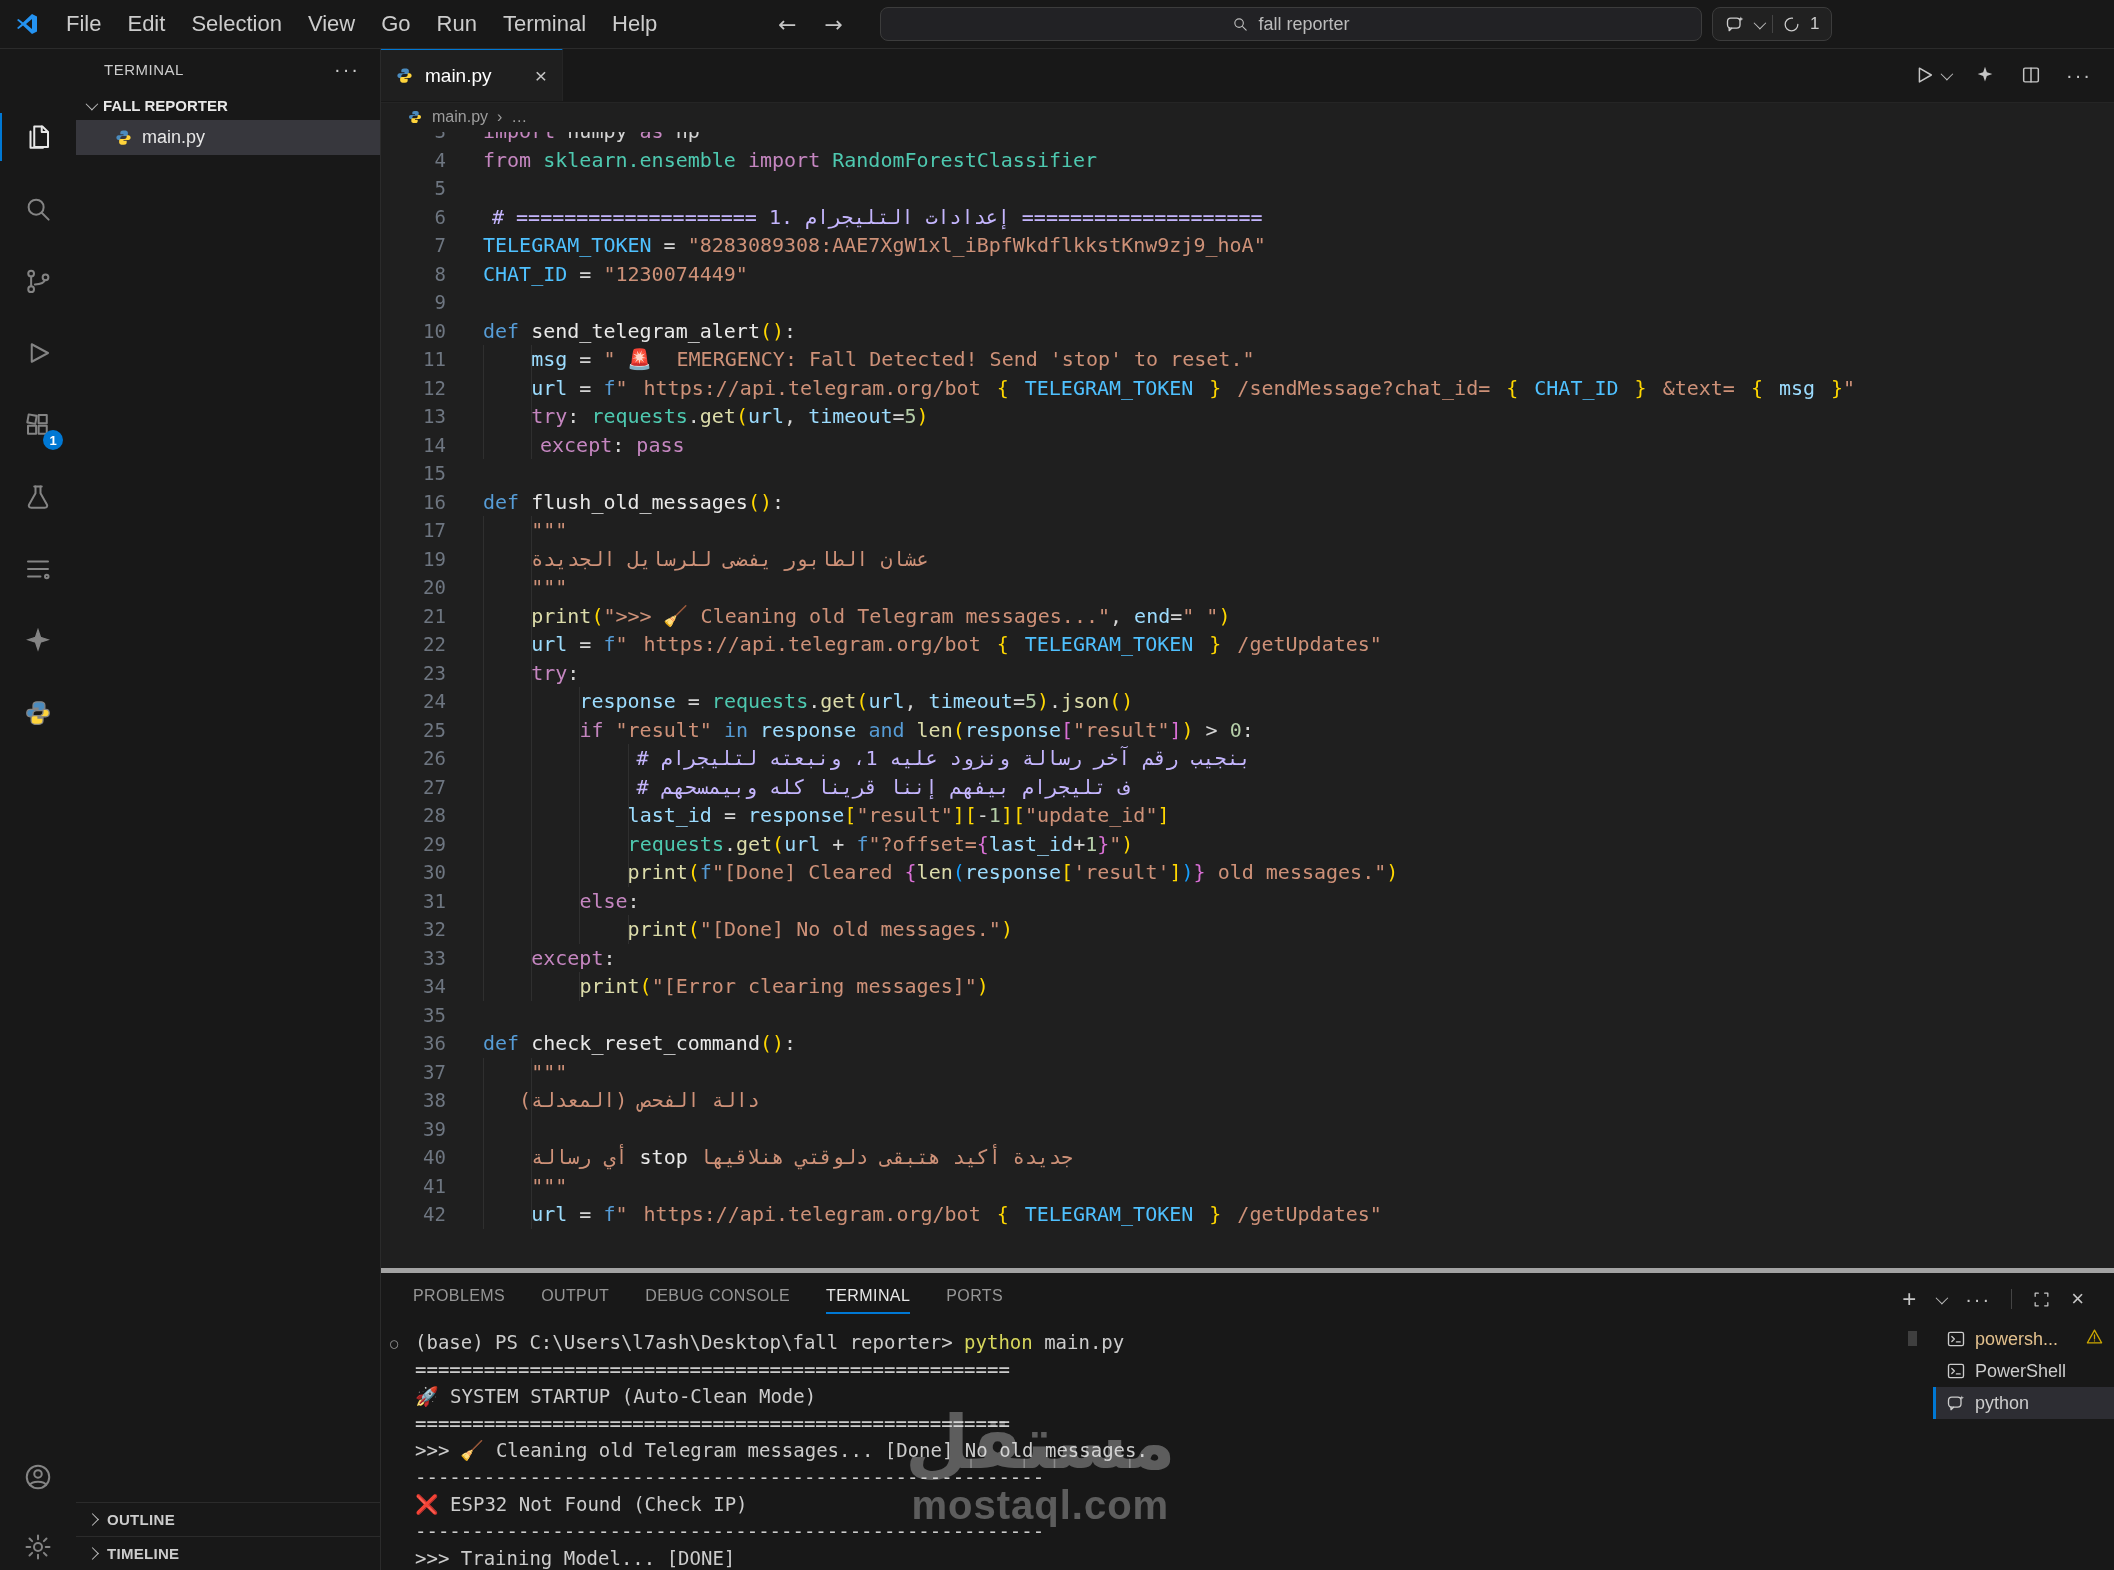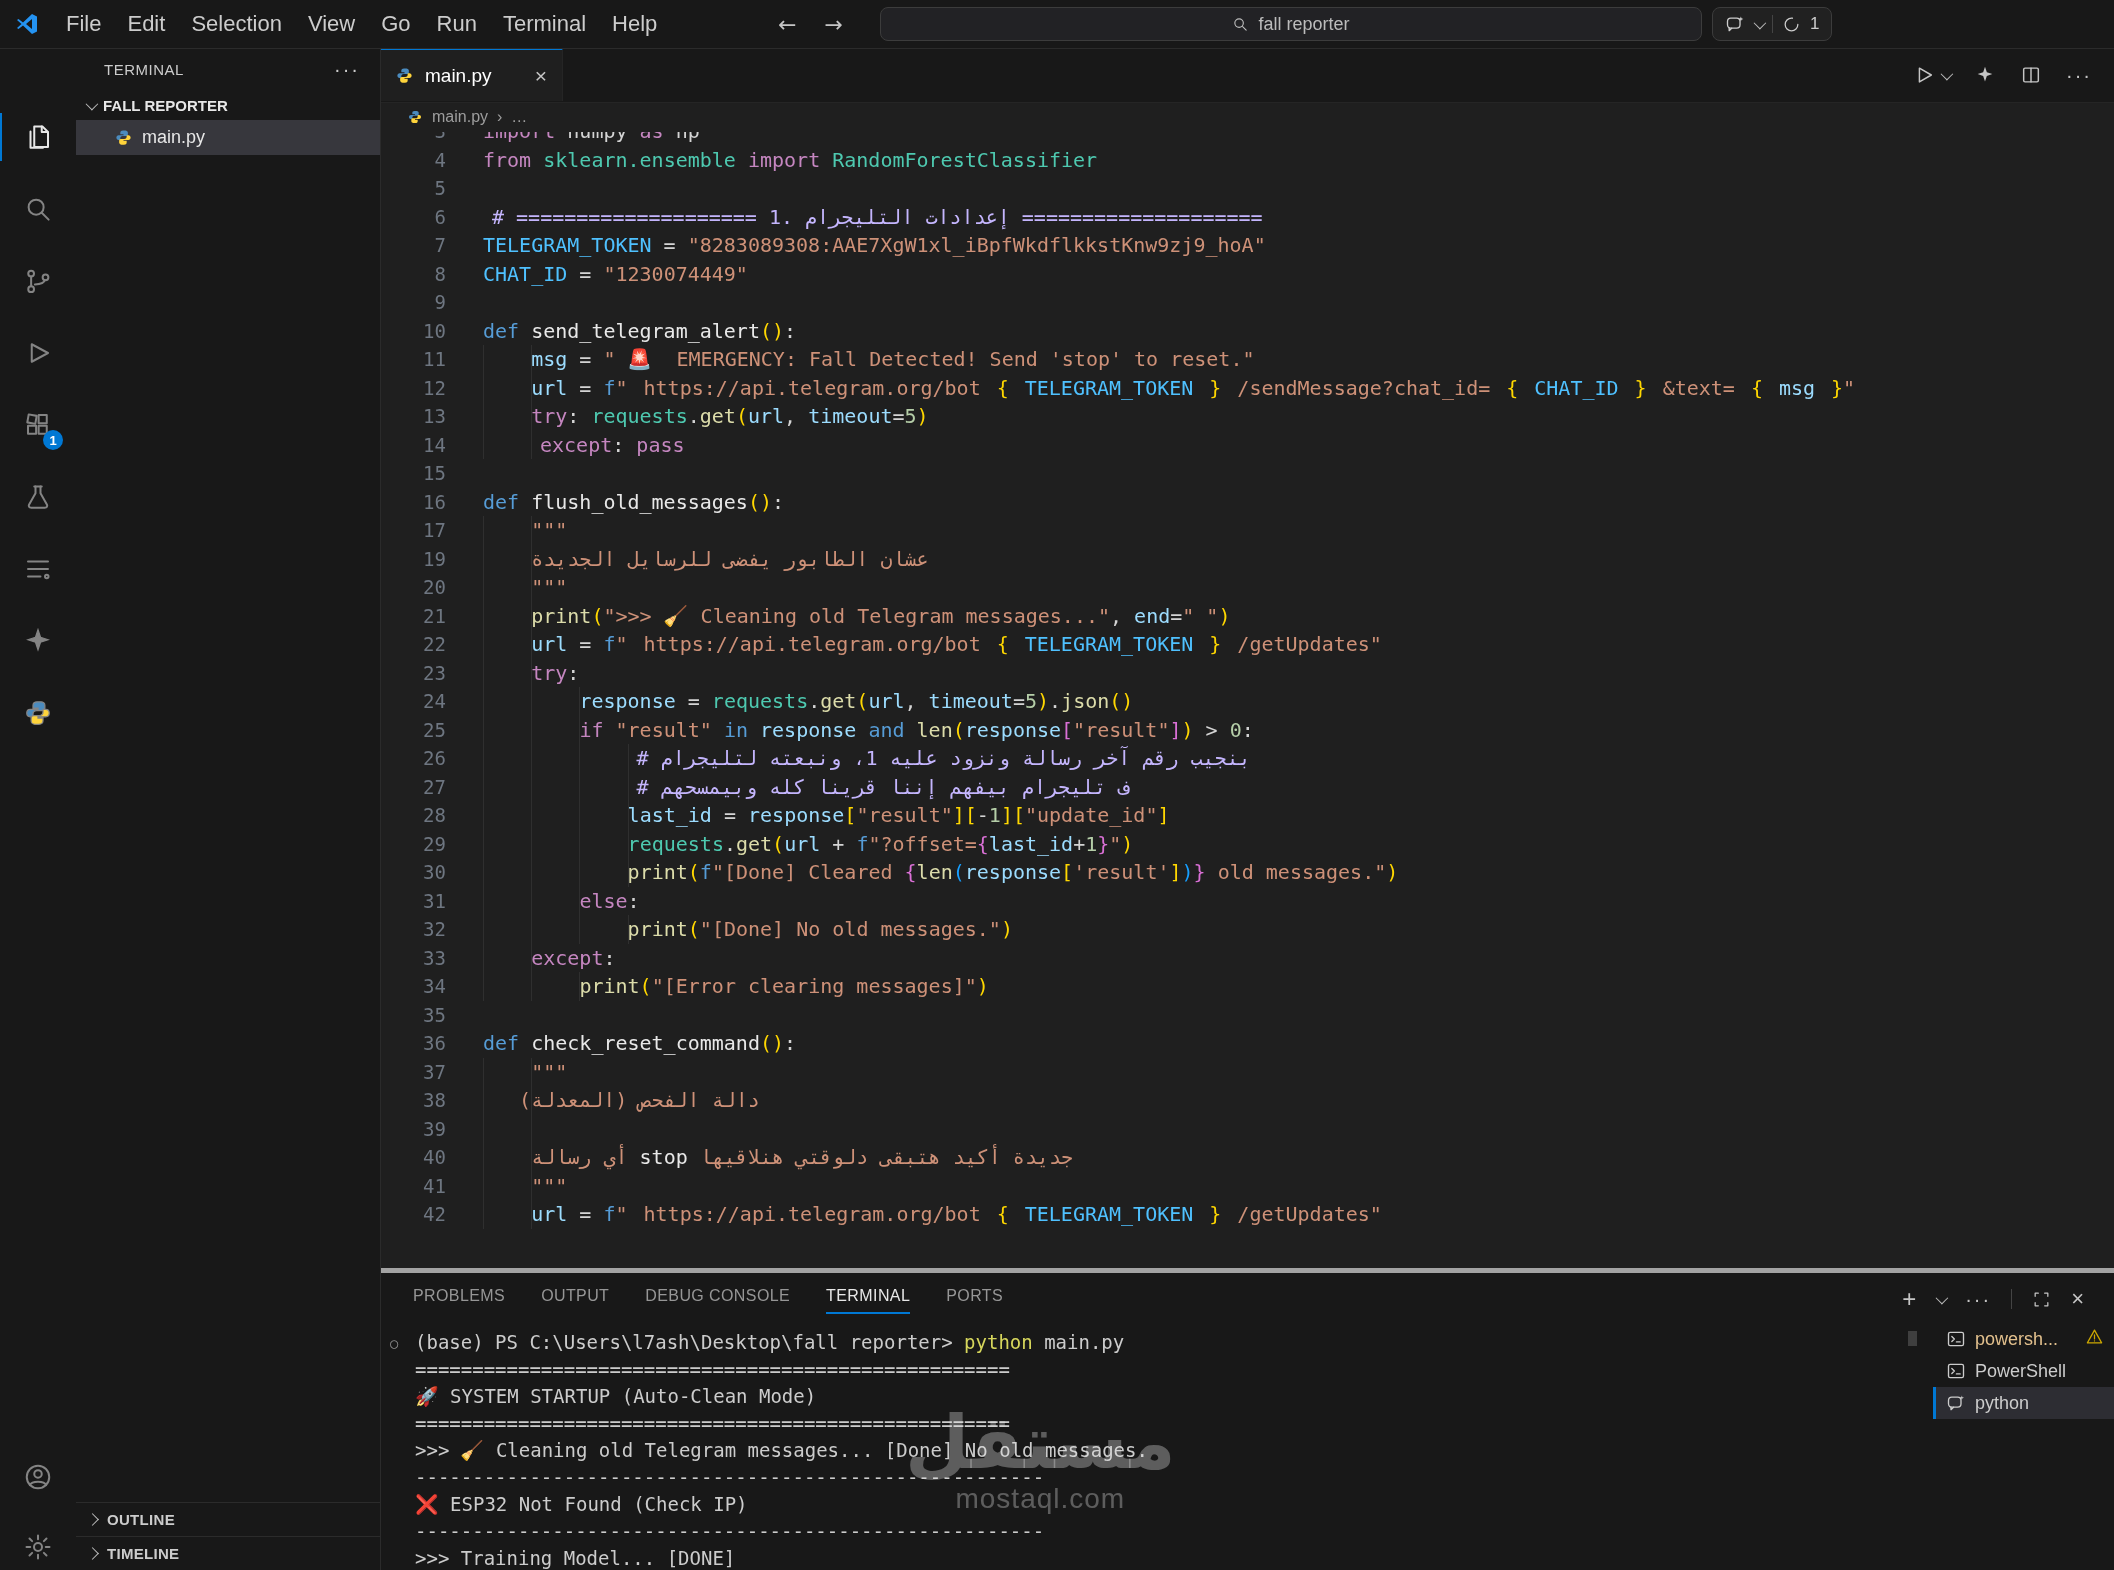--- a/index.html
+++ b/index.html
@@ -80,21 +80,21 @@
   .term-list{position:absolute;right:0;top:50px;width:181px;}
   .trow{height:32px;display:flex;align-items:center;gap:9px;padding-left:13px;color:#cccccc;font-size:18px;box-sizing:border-box;}
   .trow.active{background:#2d2d33;border-left:3px solid #0078d4;padding-left:10px;}
   .trow .warn{margin-left:auto;margin-right:10px;}
   .t-name-warn{color:#e2c08d;}
   .ellip{white-space:nowrap;overflow:hidden;max-width:96px;text-overflow:clip;}
 
   
   .watermark{position:absolute;left:905px;top:1402px;z-index:40;color:rgba(228,228,228,.34);text-align:center;pointer-events:none;}
   .wm-ar{font-size:74px;font-weight:700;line-height:1.1;}
-  .wm-dom{font-size:28px;font-weight:400;letter-spacing:1px;}
+  .wm-dom{font-size:40px;font-weight:700;letter-spacing:1px;}
 
   svg.ic{fill:none;stroke-width:1.6;stroke-linecap:round;stroke-linejoin:round;}
 </style>
 </head>
 <body>
 
 <div id="root">
 
   <div class="titlebar">
     <svg class="vslogo" viewBox="0 0 24 24">

